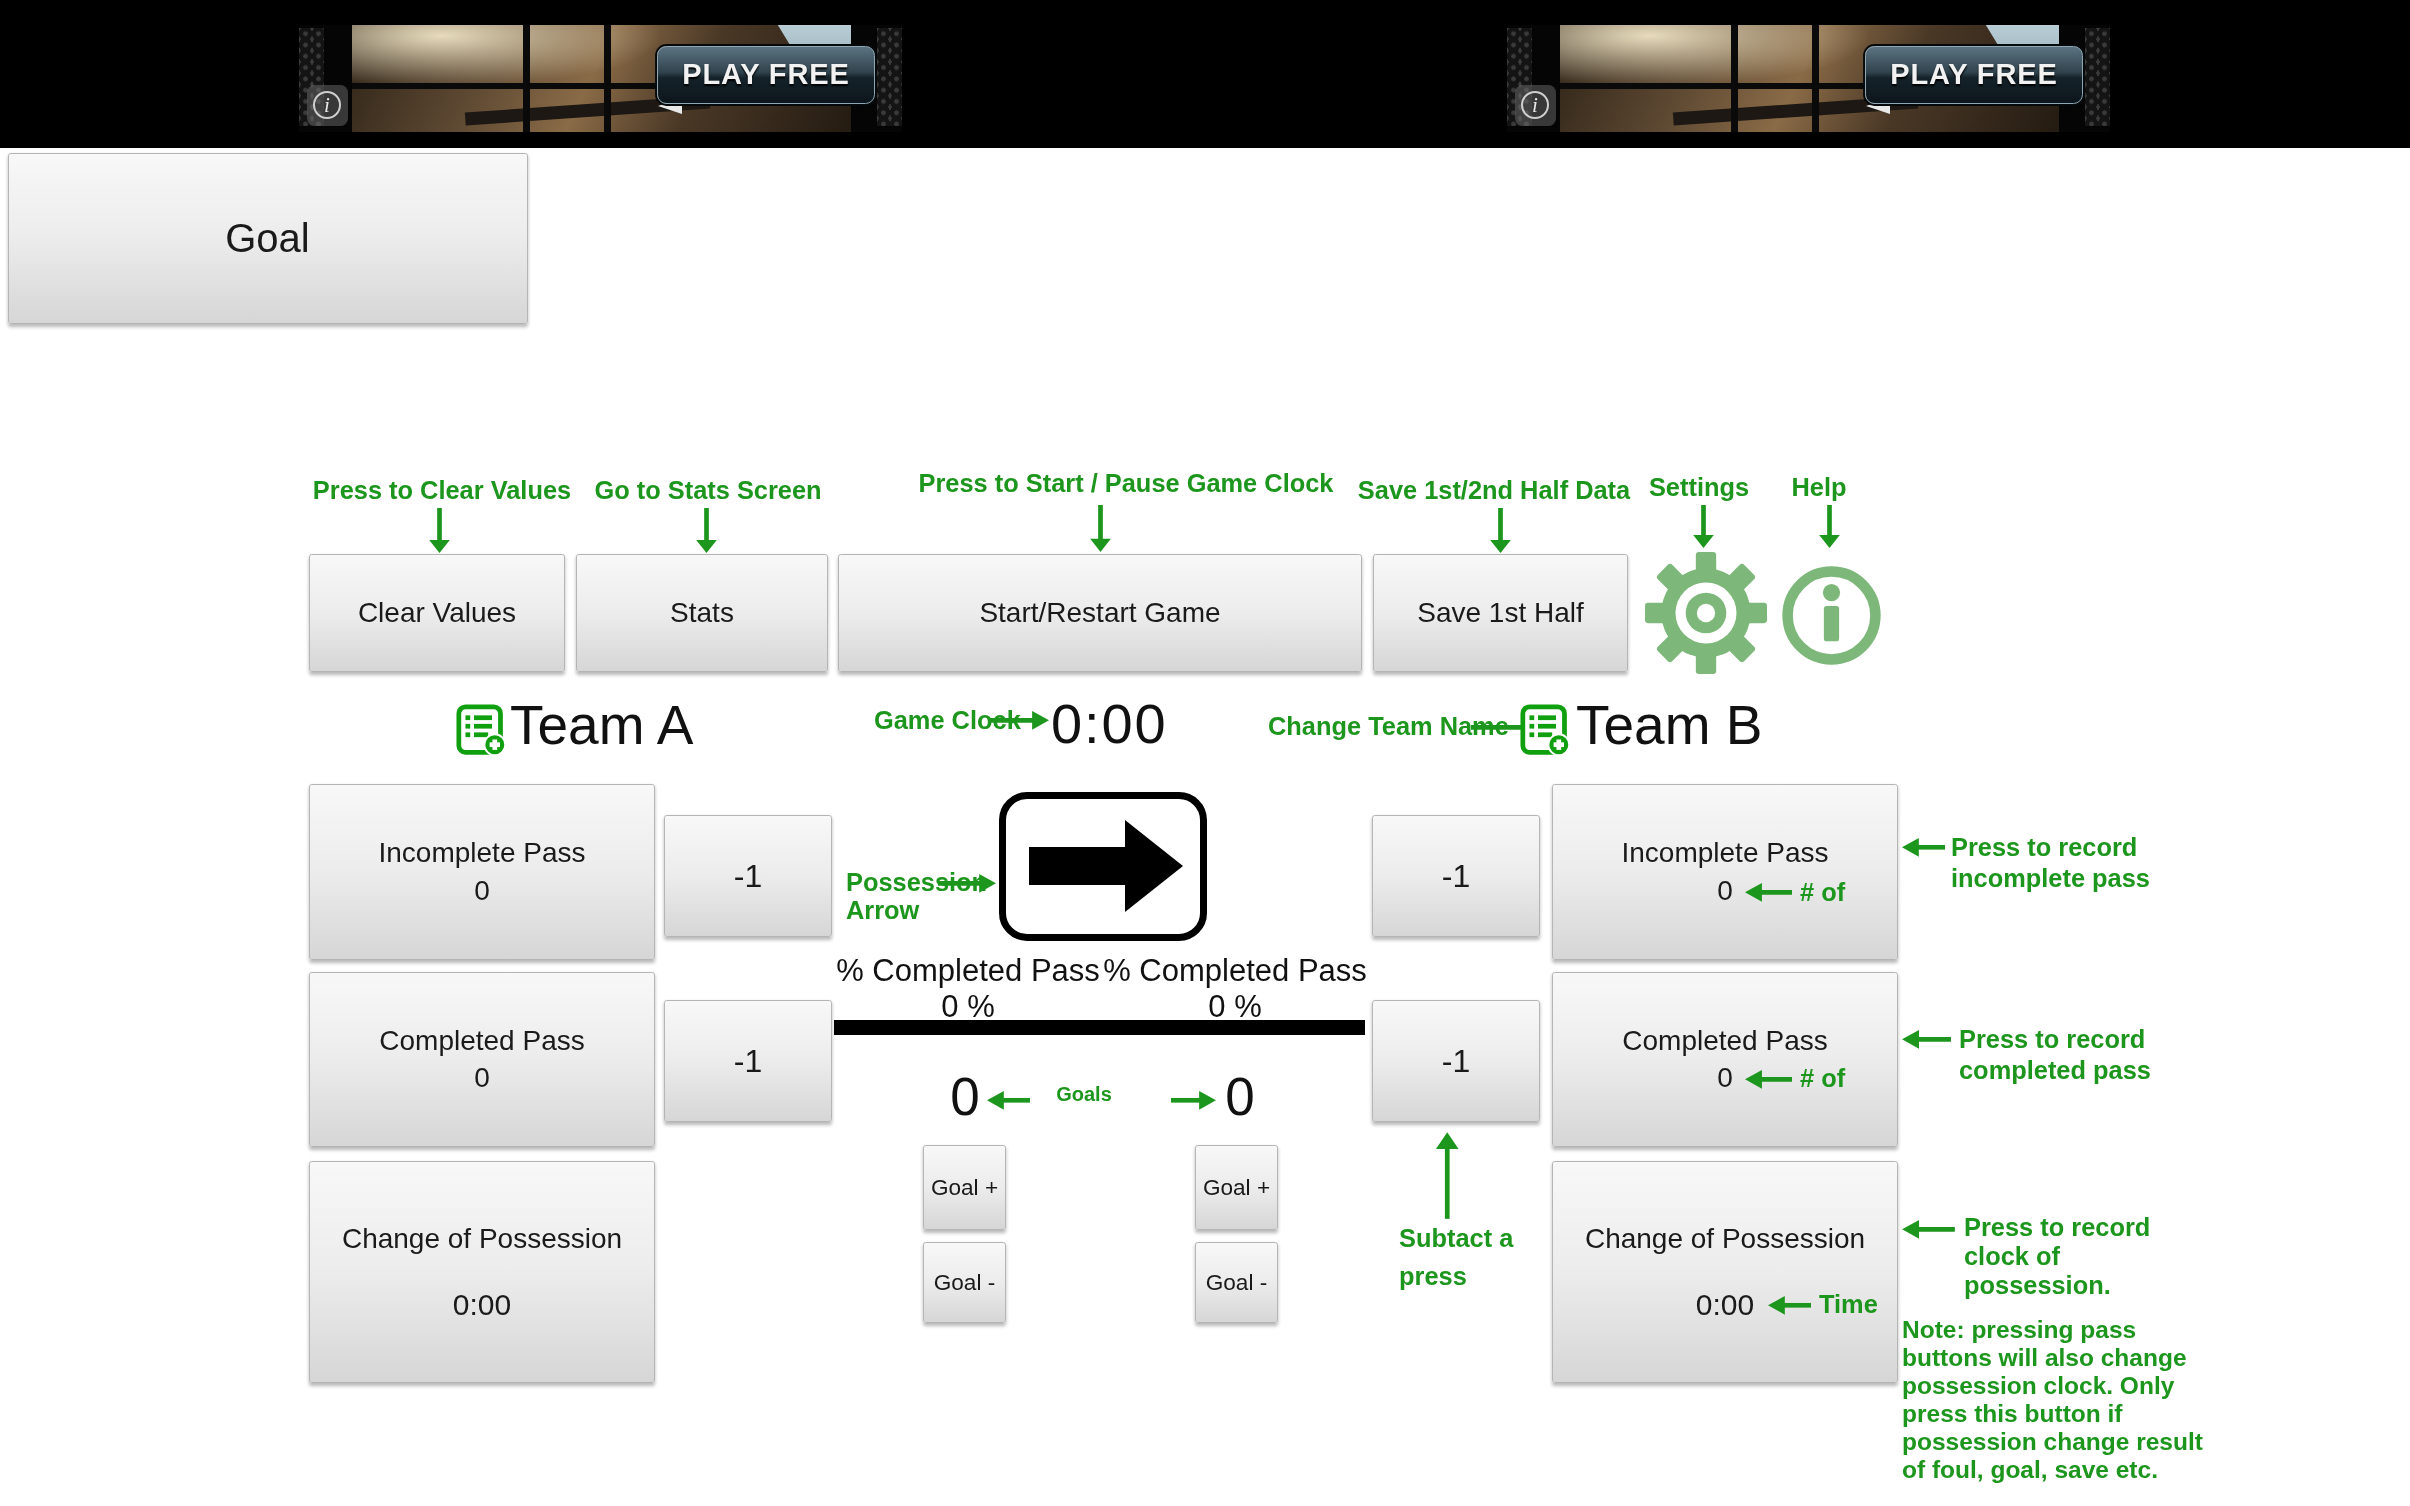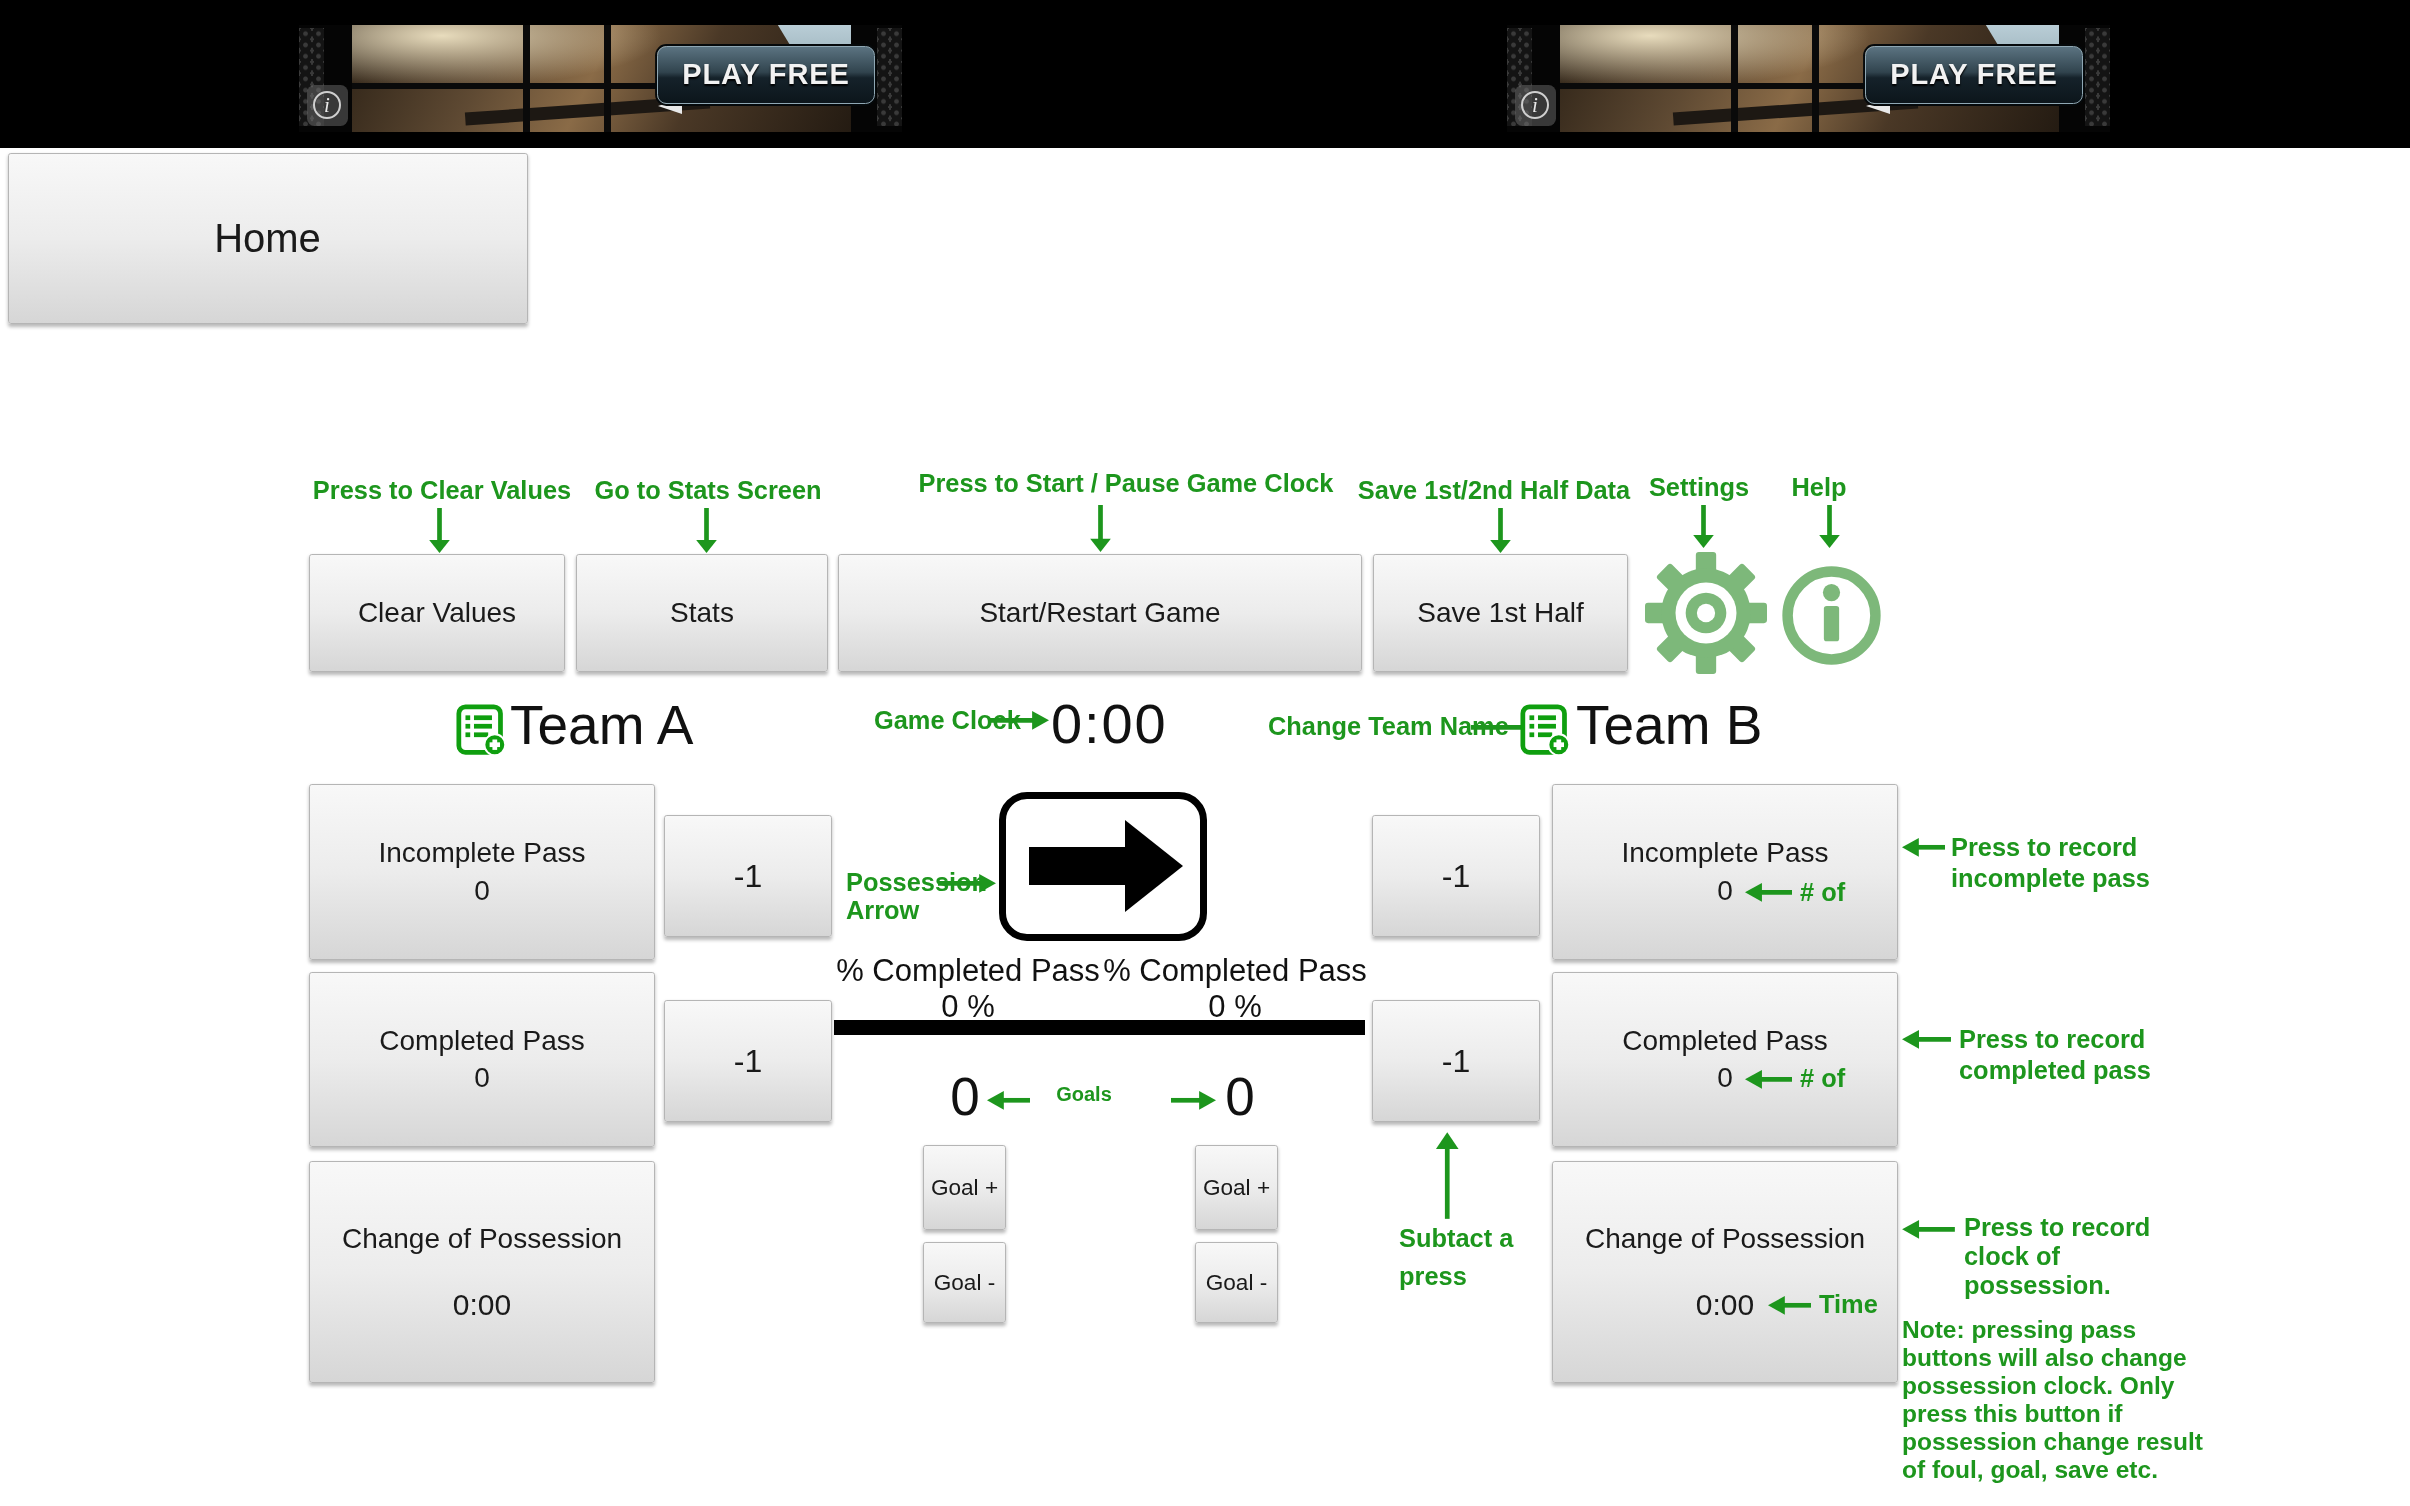--- a/index.html
+++ b/index.html
@@ -122,21 +122,21 @@
         <div class="muzzle"></div>
       </div>
       <div class="playfree">PLAY FREE</div>
       <div class="ad-info">
         <div class="ring">i</div>
       </div>
       <div class="ad-strip s-r"></div>
     </div>
   </div>
 
-  <div class="gbtn home">Home</div>
+  <div class="gbtn home">Goal</div>
 
   <div class="note ctr" style="left:442px;top:476px;">Press to Clear Values</div>
   <div class="note ctr" style="left:708px;top:476px;">Go to Stats Screen</div>
   <div class="note ctr" style="left:1126px;top:469px;">Press to Start / Pause Game Clock</div>
   <div class="note ctr" style="left:1494px;top:476px;">Save 1st/2nd Half Data</div>
   <div class="note ctr" style="left:1699px;top:473px;">Settings</div>
   <div class="note ctr" style="left:1819px;top:473px;">Help</div>
 
   <svg class="garrow" style="left:429px;top:508px;" width="21" height="45" viewBox="0 0 22 48">
       <line x1="11" y1="0" x2="11" y2="36" stroke="#1d961d" stroke-width="5"></line>

